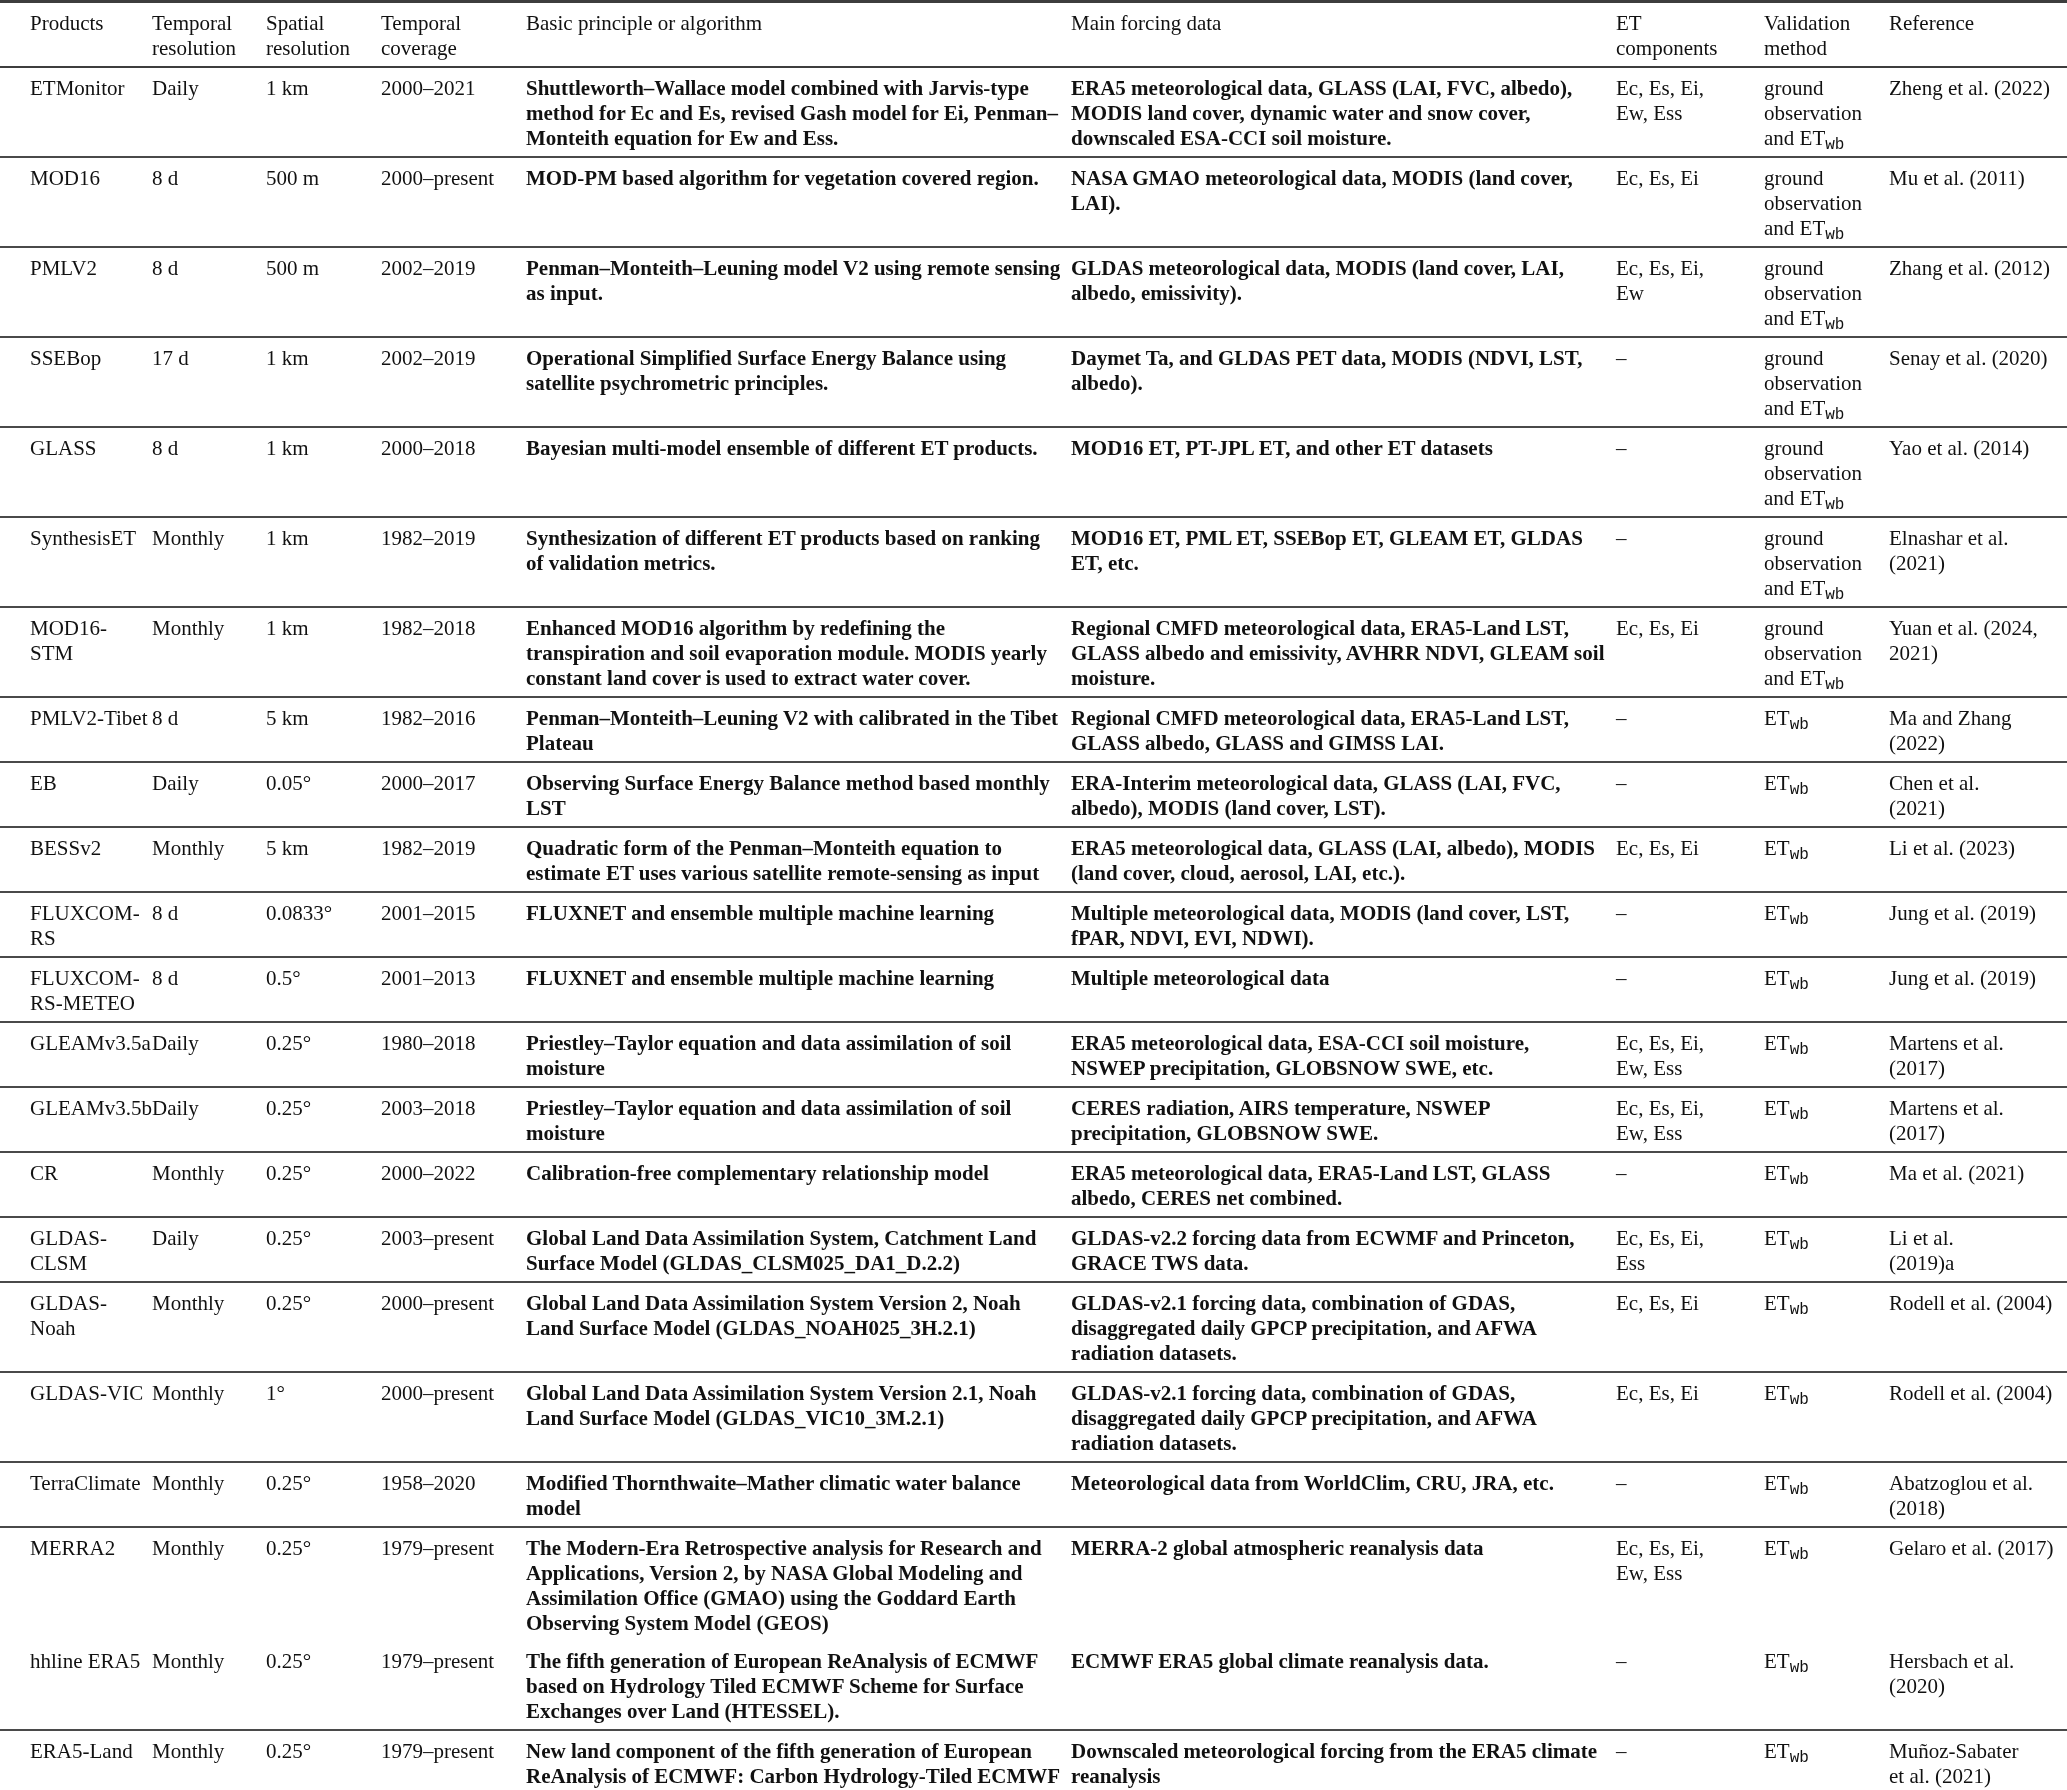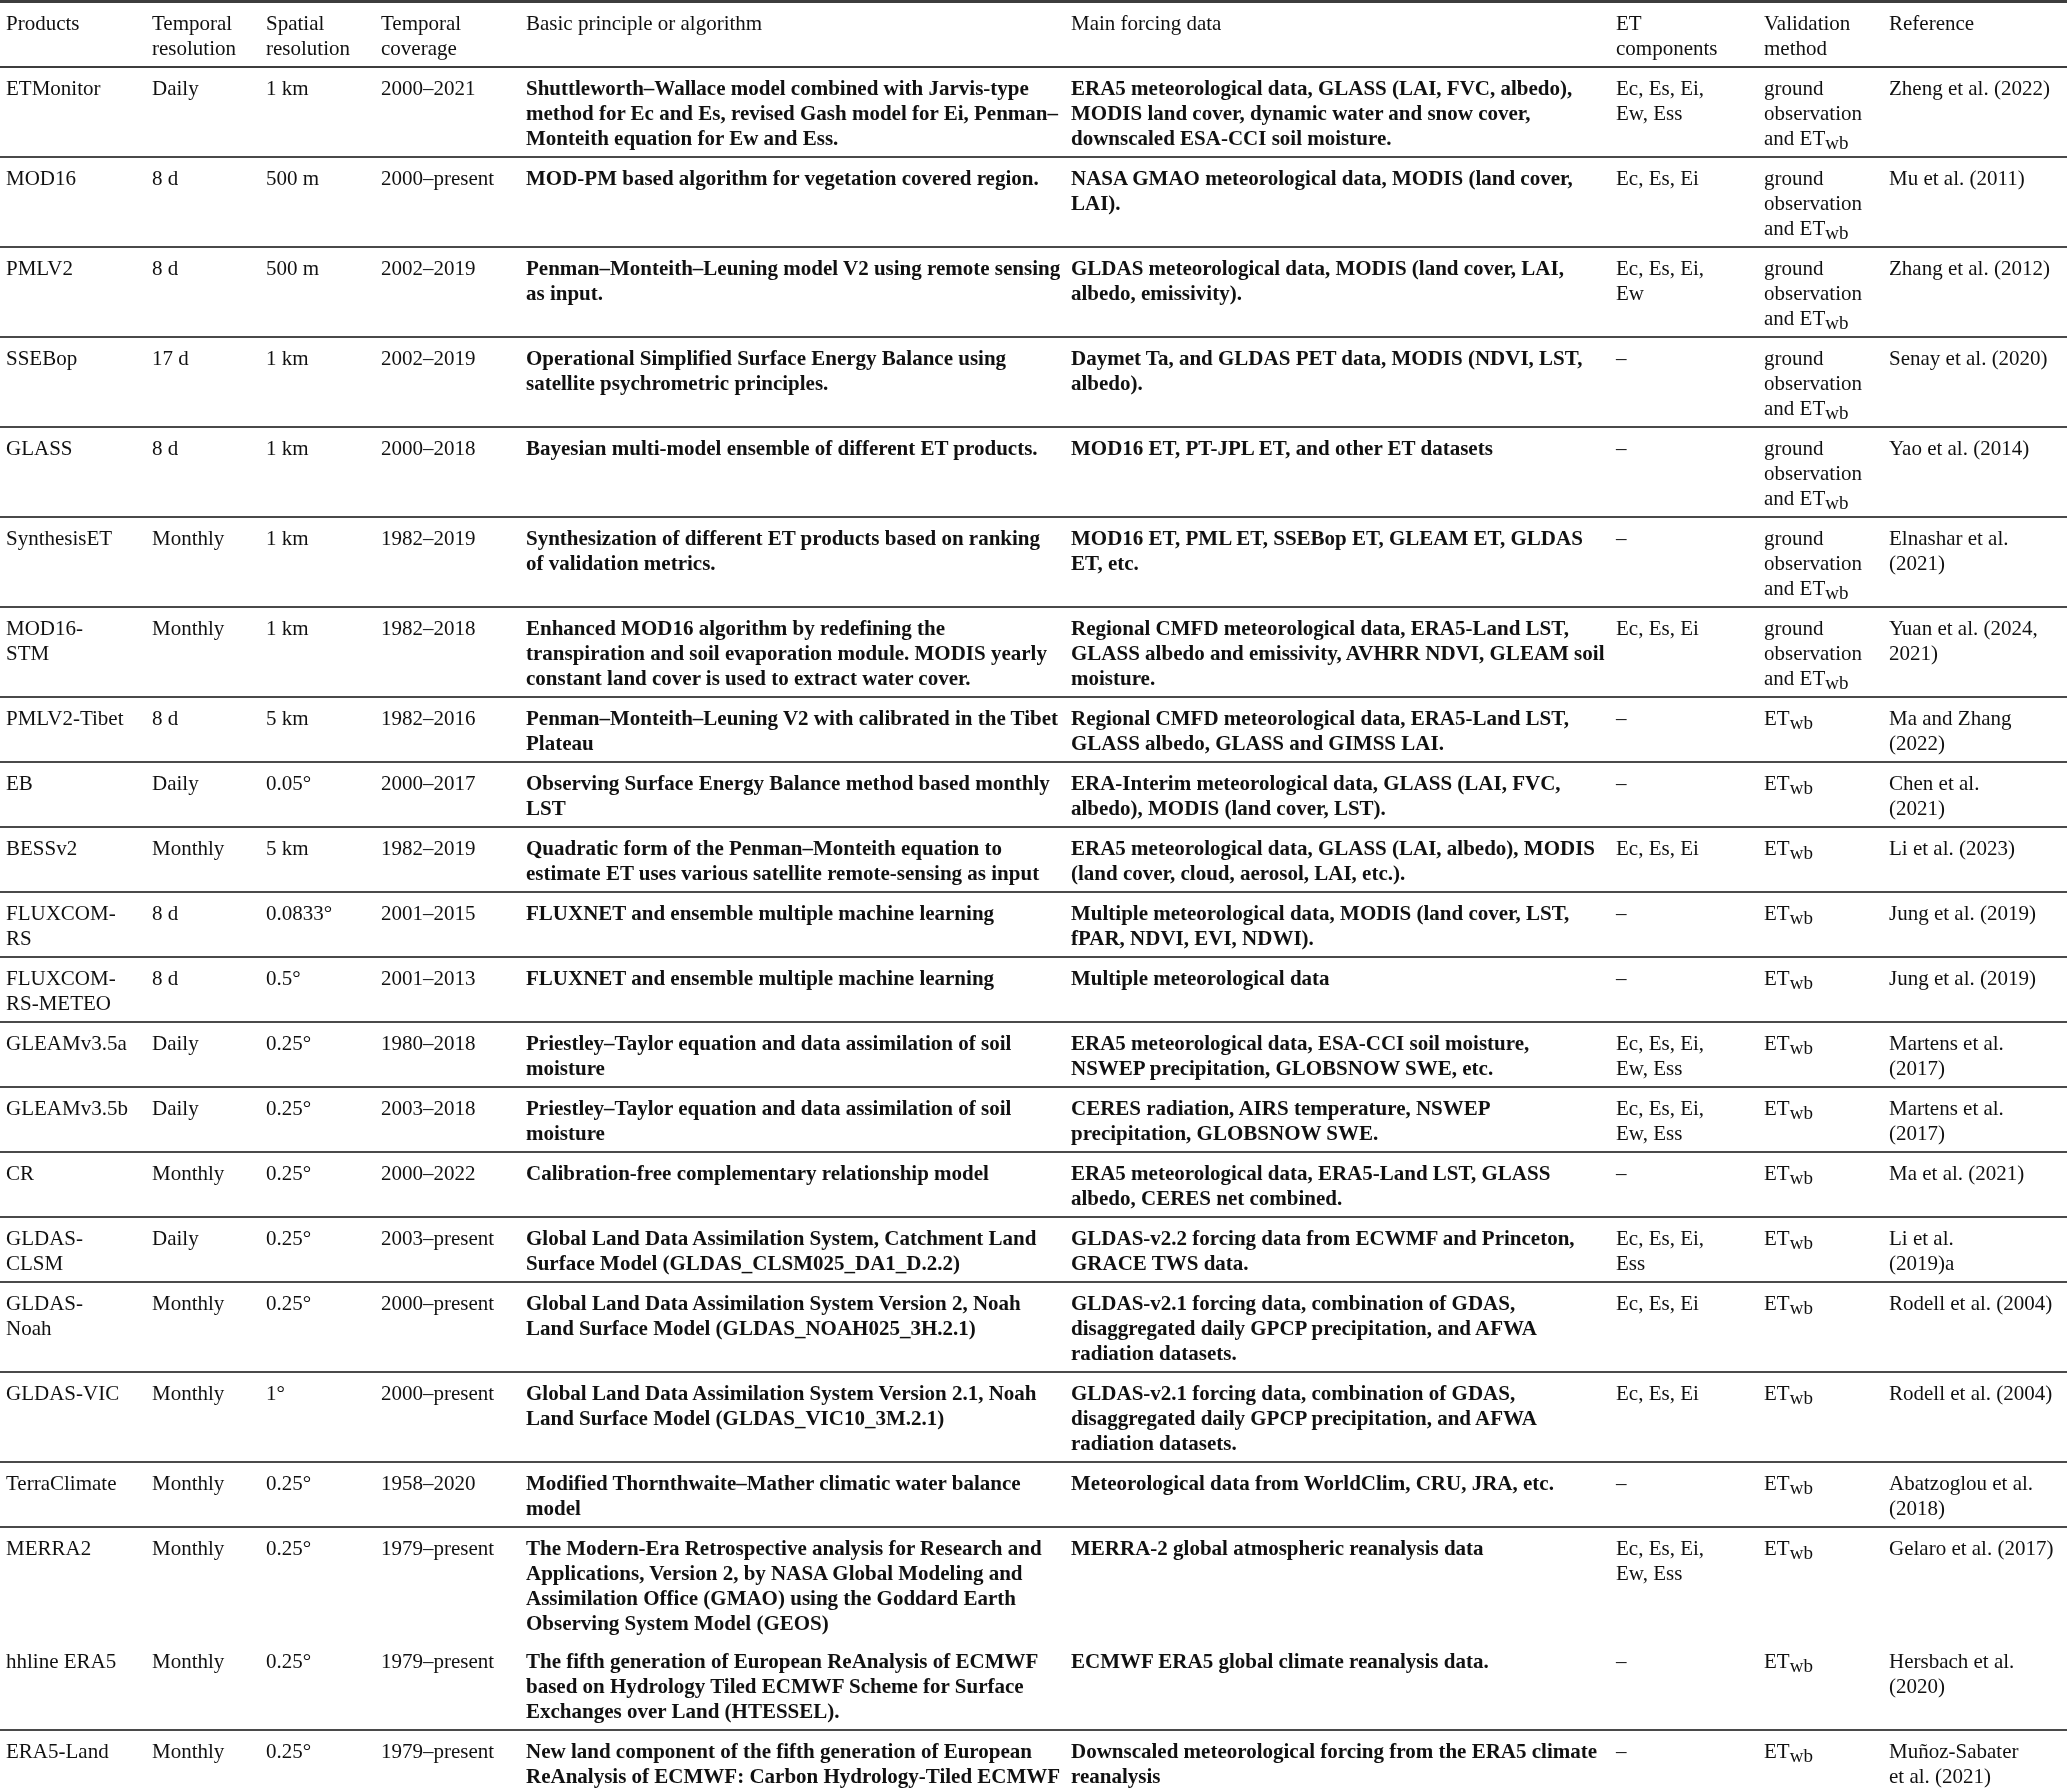--- a/index.html
+++ b/index.html
@@ -31,36 +31,37 @@
   col.c8 { width: 125px; }
   col.c9 { width: 178px; }
 
   th, td {
     vertical-align: top;
     text-align: left;
     font-weight: normal;
     padding: 8px 14px 5px 0;
   }
   th:first-child, td:first-child {
-    padding-left: 6px;
+    padding-left: 30px;
     padding-right: 2px;
   }
   td.c-principle, td.c-forcing { padding-right: 10px; font-weight: bold; }
   td.c-ref { padding-right: 4px; margin-top: 8px; }
 
   thead tr { border-bottom: 2.5px solid #3d3d3d; }
   tbody tr { border-top: 2.5px solid #4a4a4a; }
   tbody tr.no-top-rule { border-top: none; }
 
   th, td.c-product, td.c-etc, td.c-ref { white-space: pre-line; }
 
   sub.wb {
-    font-size: 19px;
+    font-size: 16px;
     line-height: 0;
     vertical-align: -4px;
+    font-family: Liberation Mono, monospace;
   }
 </style>
 </head>
 <body>
 
 <table class="et-table">
   <colgroup>
     <col class="c1">
       <col class="c2">
       <col class="c3">

